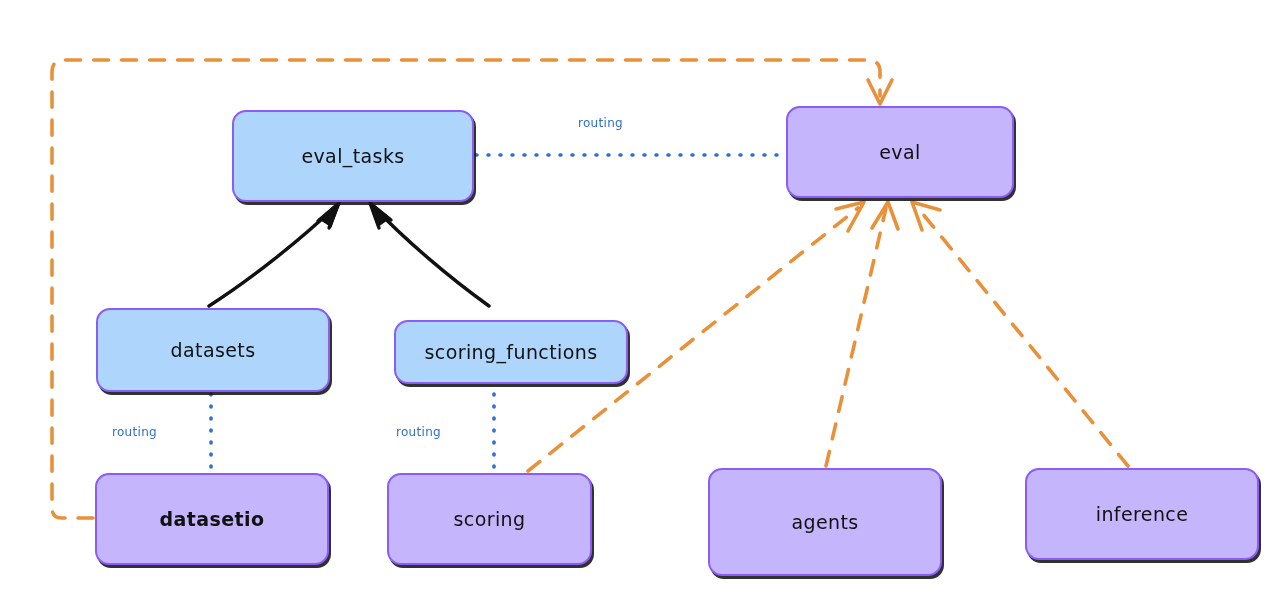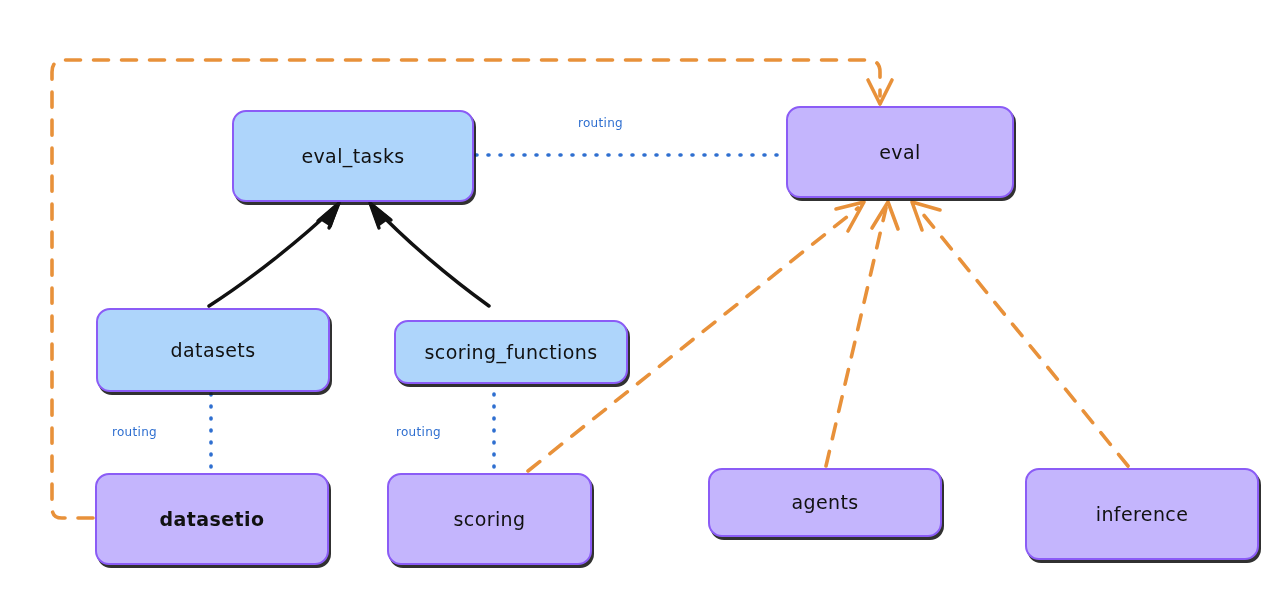--- a/index.html
+++ b/index.html
@@ -128,21 +128,21 @@
   </div>
 
   <div class="node green" style="left:95px; top:473px; width:234px; height:92px;font-weight:bold;">
     <span class="node-label">datasetio</span>
   </div>
 
   <div class="node green" style="left:387px; top:473px; width:205px; height:92px;">
     <span class="node-label">scoring</span>
   </div>
 
-  <div class="node green" style="left:708px; top:468px; width:234px; height:69px;">
+  <div class="node green" style="left:708px; top:468px; width:234px; height:108px;">
     <span class="node-label">agents</span>
   </div>
 
   <div class="node green" style="left:1025px; top:468px; width:234px; height:92px;">
     <span class="node-label">inference</span>
   </div>
 
   <span class="edge-label" style="left:578px; top:116px;">routing</span>
 
   <span class="edge-label" style="left:112px; top:425px;">routing</span>

